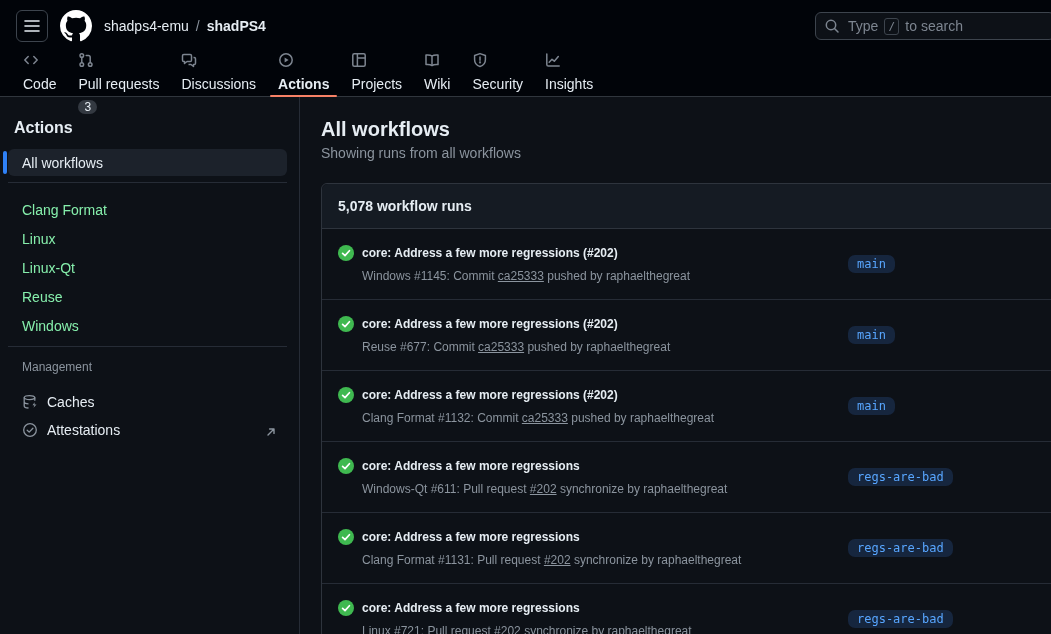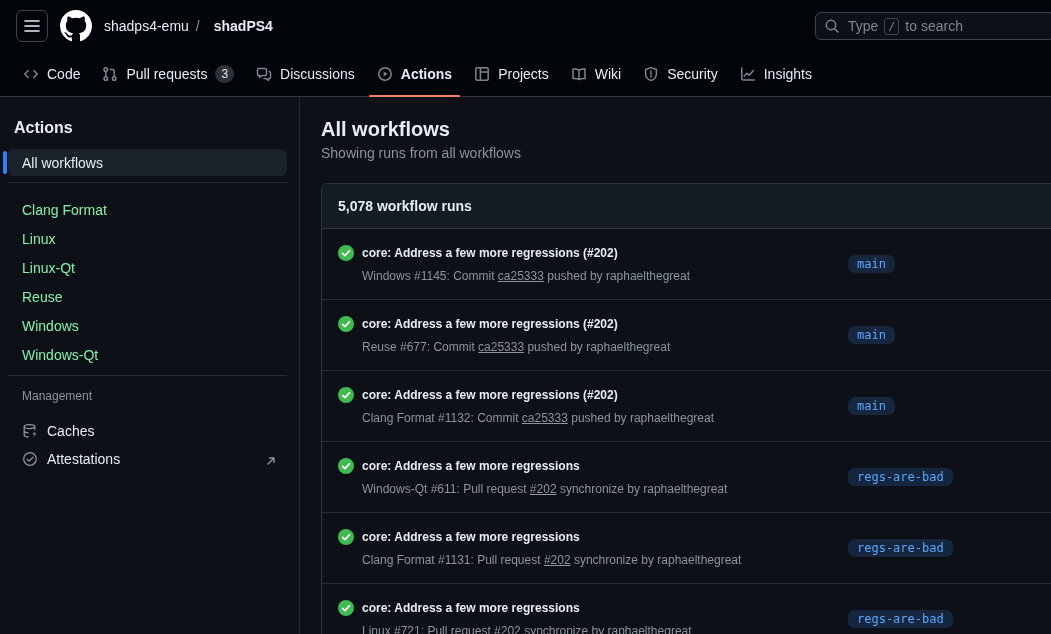--- a/index.html
+++ b/index.html
@@ -23,21 +23,21 @@
     width: 32px; height: 32px; flex: none;
     background: transparent; border: 1px solid #3d444d; border-radius: 6px;
     display: flex; align-items: center; justify-content: center;
     color: #e6edf3; cursor: pointer; padding: 0;
   }
   .gh-logo { width: 32px; height: 32px; flex: none; cursor: pointer; }
   .gh-logo svg { width: 32px; height: 32px; fill: #ffffff; }
   .breadcrumb { display: flex; align-items: center; gap: 7px; font-size: 14px; }
   .crumb-owner { color: #e6edf3; cursor: pointer; }
   .crumb-sep { color: #8b949e; }
-  .crumb-repo { color: #e6edf3; font-weight: 600; cursor: pointer; margin-left: 7px; }
+  .crumb-repo { color: #e6edf3; font-weight: 600; cursor: pointer; }
   .search-box {
     margin-left: auto; margin-right: -20px;
     width: 240px; height: 28px;
     border: 1px solid #3d444d; border-radius: 6px;
     background: #0d1117;
     display: flex; align-items: center; gap: 8px;
     padding: 0 8px; color: #7d8590; cursor: text;
   }
   .search-box .mag { flex: none; }
   .search-placeholder { display: flex; align-items: center; gap: 6px; font-size: 14px; white-space: nowrap; }
@@ -50,23 +50,23 @@
 
   
   .repo-tabs {
     height: 45px; background: #010409;
     border-bottom: 1px solid #30363d;
     display: flex; align-items: stretch;
     padding: 0 12px;
   }
   .tab {
     position: relative;
-    display: flex; align-items: center; gap: 8px;
+    display: flex; align-items: flex-start; gap: 8px;
     padding: 0 8px; margin: 0 3px;
-    font-size: 14px; color: #e6edf3; cursor: pointer; white-space: nowrap;
+    font-size: 14px; color: #e6edf3; cursor: pointer; white-space: nowrap; flex-direction: column;
   }
   .tab .ticon { color: #7d8590; }
   .tab.active .tab-label { font-weight: 600; }
   .tab.active::after {
     content: ""; position: absolute; left: 0; right: 0; bottom: -1px;
     height: 2px; background: #f78166; border-radius: 3px;
   }
   .counter {
     background: rgba(110,118,129,0.4); color: #e6edf3;
     border-radius: 2em; font-size: 12px; font-weight: 500;
@@ -267,21 +267,20 @@
     <div class="sb-selected">
       <span>All workflows</span>
     </div>
     <hr class="sb-divider">
     <ul class="wf-list">
       <li class="wf-item">Clang Format</li>
       <li class="wf-item">Linux</li>
       <li class="wf-item">Linux-Qt</li>
       <li class="wf-item">Reuse</li>
       <li class="wf-item">Windows</li>
-      <li class="wf-item">Windows-Qt</li>
     </ul>
     <hr class="sb-divider">
     <div class="mgmt-label">Management</div>
     <div class="mgmt-item">
       <span class="micon">
         <svg width="16" height="16" viewBox="0 0 16 16" fill="none" stroke="currentColor" stroke-width="1.3">
             <ellipse cx="7.5" cy="3.6" rx="5.3" ry="2"></ellipse>
             <path d="M2.2 3.6v4.2c0 1 1.9 1.9 4.3 2M2.2 7.8v4.2c0 1 1.9 1.9 4.3 2M12.8 3.6v3.2"></path>
             <path d="M12.6 8.2l-2.1 3h1.9l-.9 2.6 3-3.4h-2Z" fill="currentColor" stroke="none"></path>
           </svg>

